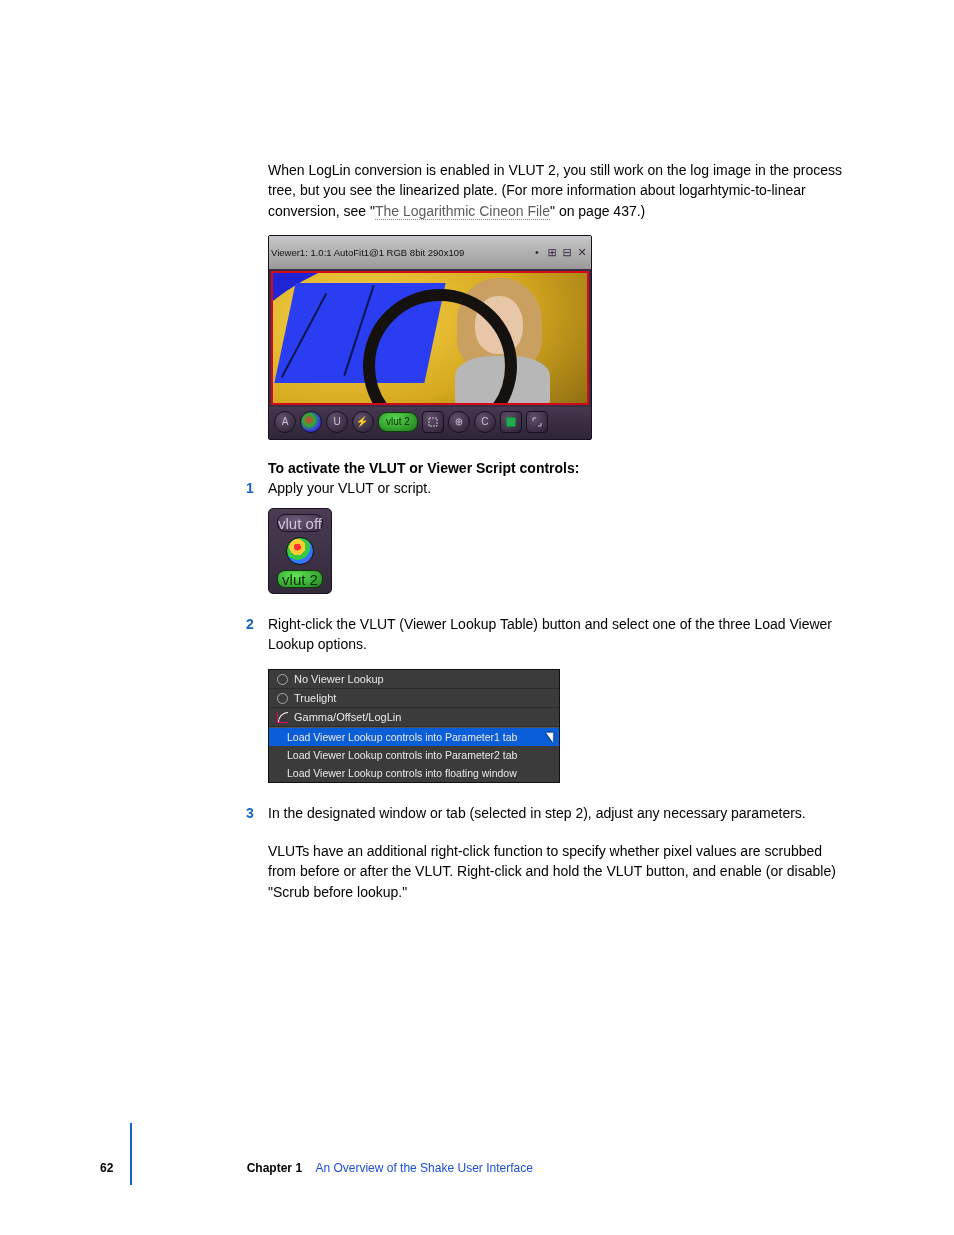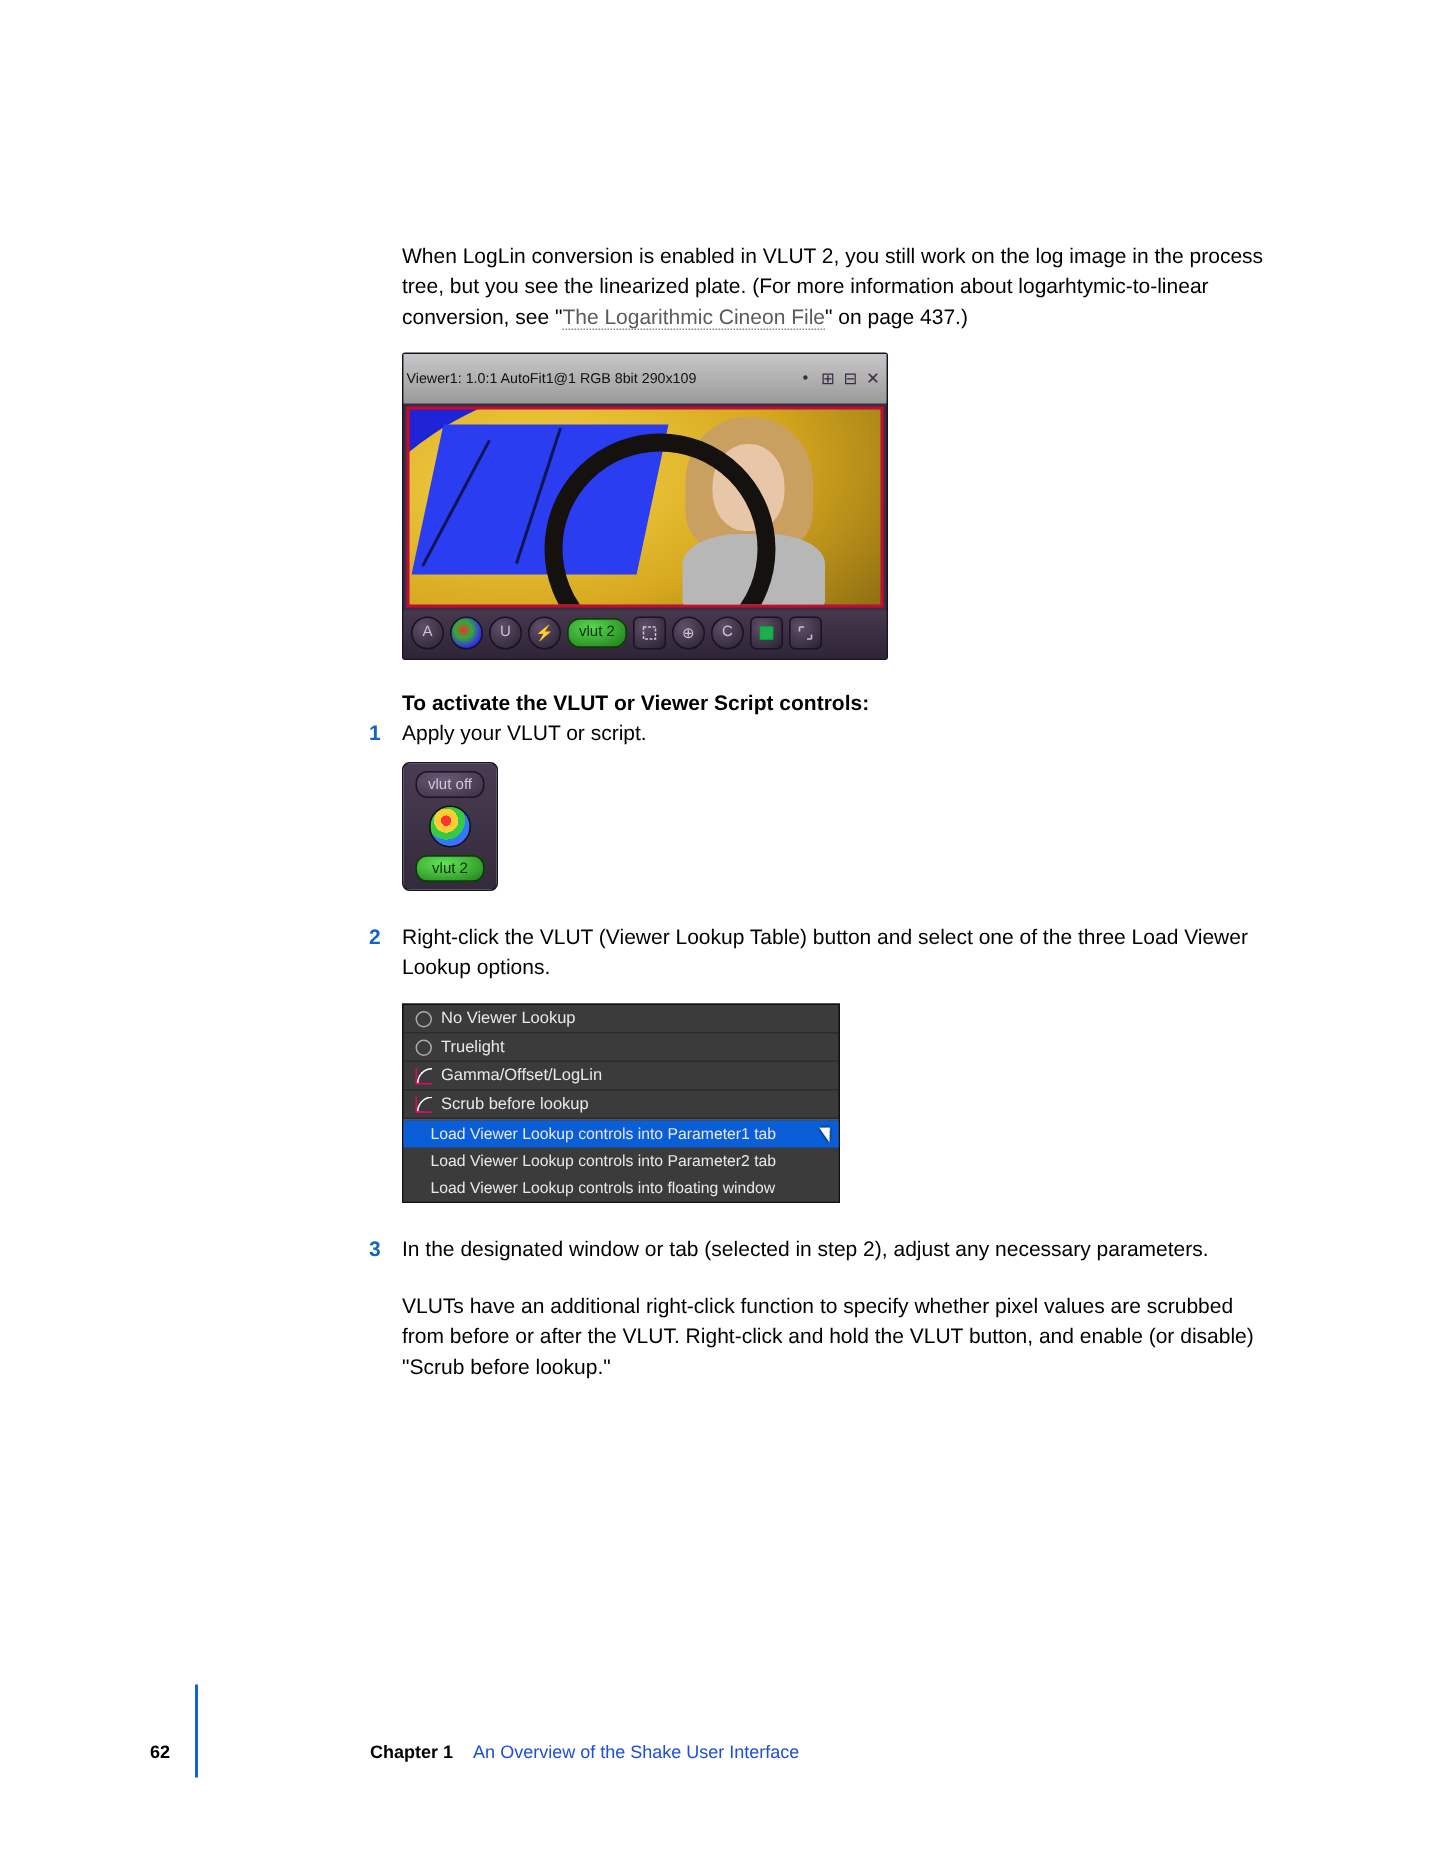--- a/index.html
+++ b/index.html
@@ -161,21 +161,21 @@
     border-radius: 5px;
     padding: 5px 4px;
     display: flex;
     flex-direction: column;
     align-items: center;
     gap: 5px;
   }
   .vlut-panel .pill {
     width: 44px; height: 16px;
     border-radius: 8px;
-    font-size: 10px;
+    font-size: 15px;
     display:flex; align-items:center; justify-content:center;
   }
   .pill.off {
     background: radial-gradient(ellipse at 40% 30%, #6a5a76, #3a3044);
     color: #cfc7d9; border:1px solid #1d1527;
   }
   .pill.on {
     background: radial-gradient(ellipse at 40% 30%, #62e657, #1f821a);
     color: #0b2b07; border:1px solid #0c3c08;
   }
@@ -362,24 +362,20 @@
         <span>No Viewer Lookup</span>
       </div>
       <div class="menu-row">
         <span class="radio"></span>
         <span>Truelight</span>
       </div>
       <div class="menu-row">
         <span class="curve-icon"></span>
         <span>Gamma/Offset/LogLin</span>
       </div>
-      <div class="menu-row">
-        <span class="curve-icon"></span>
-        <span>Scrub before lookup</span>
-      </div>
       <div class="submenu">
         <div class="menu-row selected">
           <span>Load Viewer Lookup controls into Parameter1 tab</span>
           <span class="cursor-arrow"></span>
         </div>
         <div class="menu-row">
           <span>Load Viewer Lookup controls into Parameter2 tab</span>
         </div>
         <div class="menu-row">
           <span>Load Viewer Lookup controls into floating window</span>

